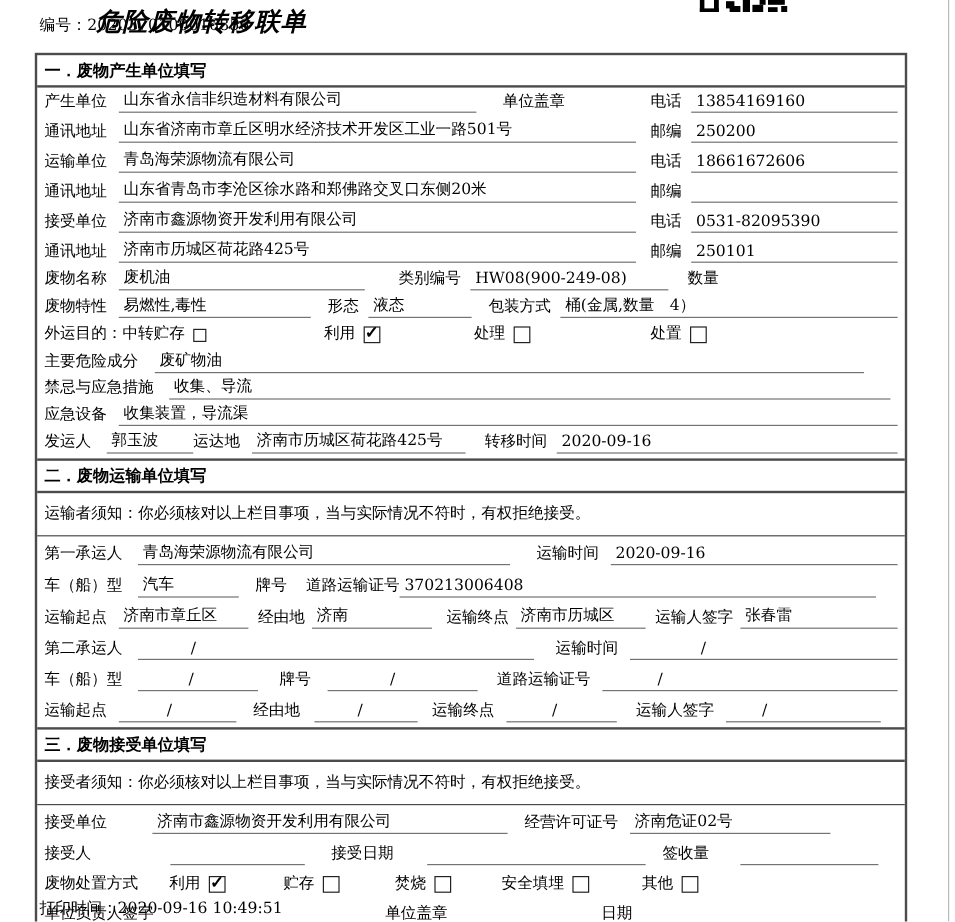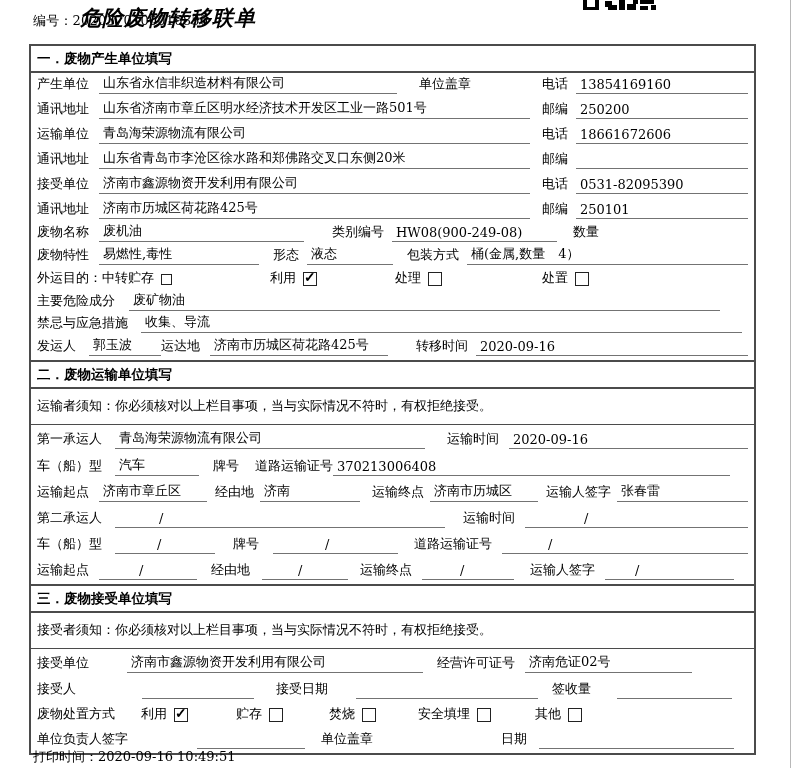--- a/index.html
+++ b/index.html
@@ -150,27 +150,31 @@
   <div class="row r23">
     <span class="lb w92">主要危险成分</span>
     <span class="ul grow" style="margin-right:28px">废矿物油</span>
   </div>
 
   <div class="row r22">
     <span class="lb w104">禁忌与应急措施</span>
     <span class="ul grow" style="margin-right:6px">收集、导流</span>
   </div>
 
+  <div class="row r22">
+    <span class="lb w62">应急设备</span>
+    <span class="ul grow">收集装置，导流渠</span>
+  </div>
 
   <div class="row r23">
     <span class="lb w52">发运人</span>
     <span class="ul" style="width:72px">郭玉波</span>
     <span class="lb" style="">运达地</span>
     <span class="ul" style="width:178px;margin-left:10px">济南市历城区荷花路425号</span>
-    <span class="lb" style="margin-left:28px">转移时间</span>
+    <span class="lb" style="margin-left:16px">转移时间</span>
     <span class="ul grow" style="margin-left:8px">2020-09-16</span>
   </div>
 
   <div class="sec-head mid">二．废物运输单位填写</div>
   <div class="notice">运输者须知：你必须核对以上栏目事项，当与实际情况不符时，有权拒绝接受。</div>
 
   <div class="row r28">
     <span class="lb w78">第一承运人</span>
     <span class="ul" style="width:310px">青岛海荣源物流有限公司</span>
     <span class="lb" style="margin-left:22px">运输时间</span>

